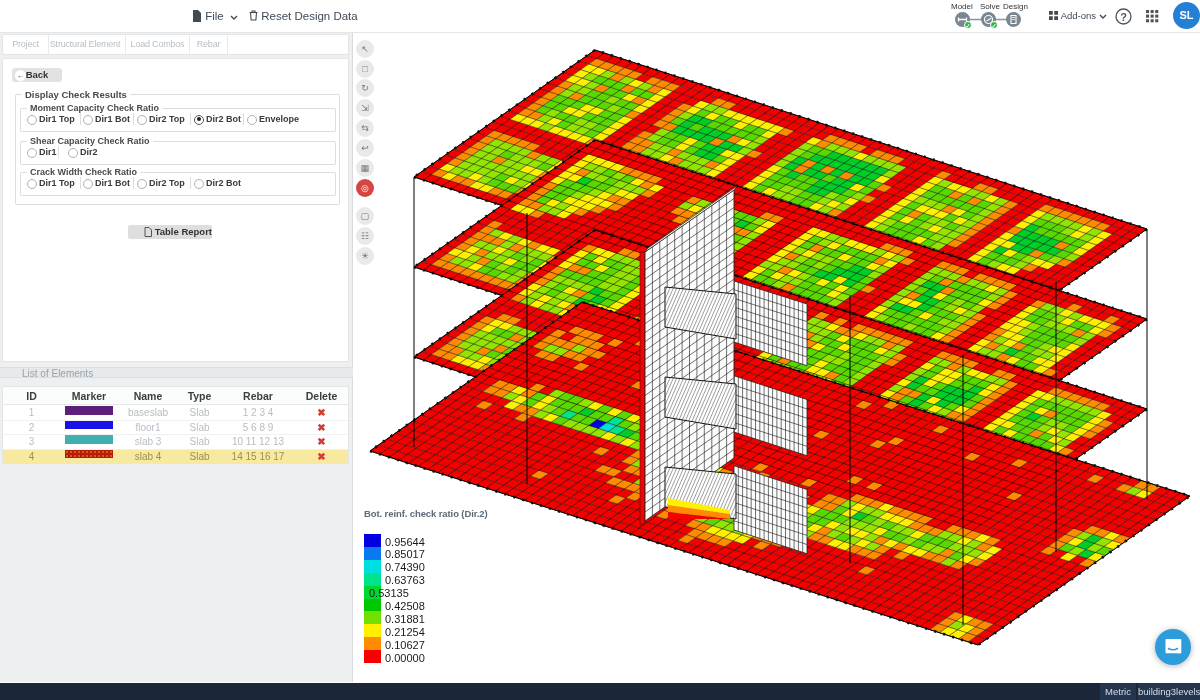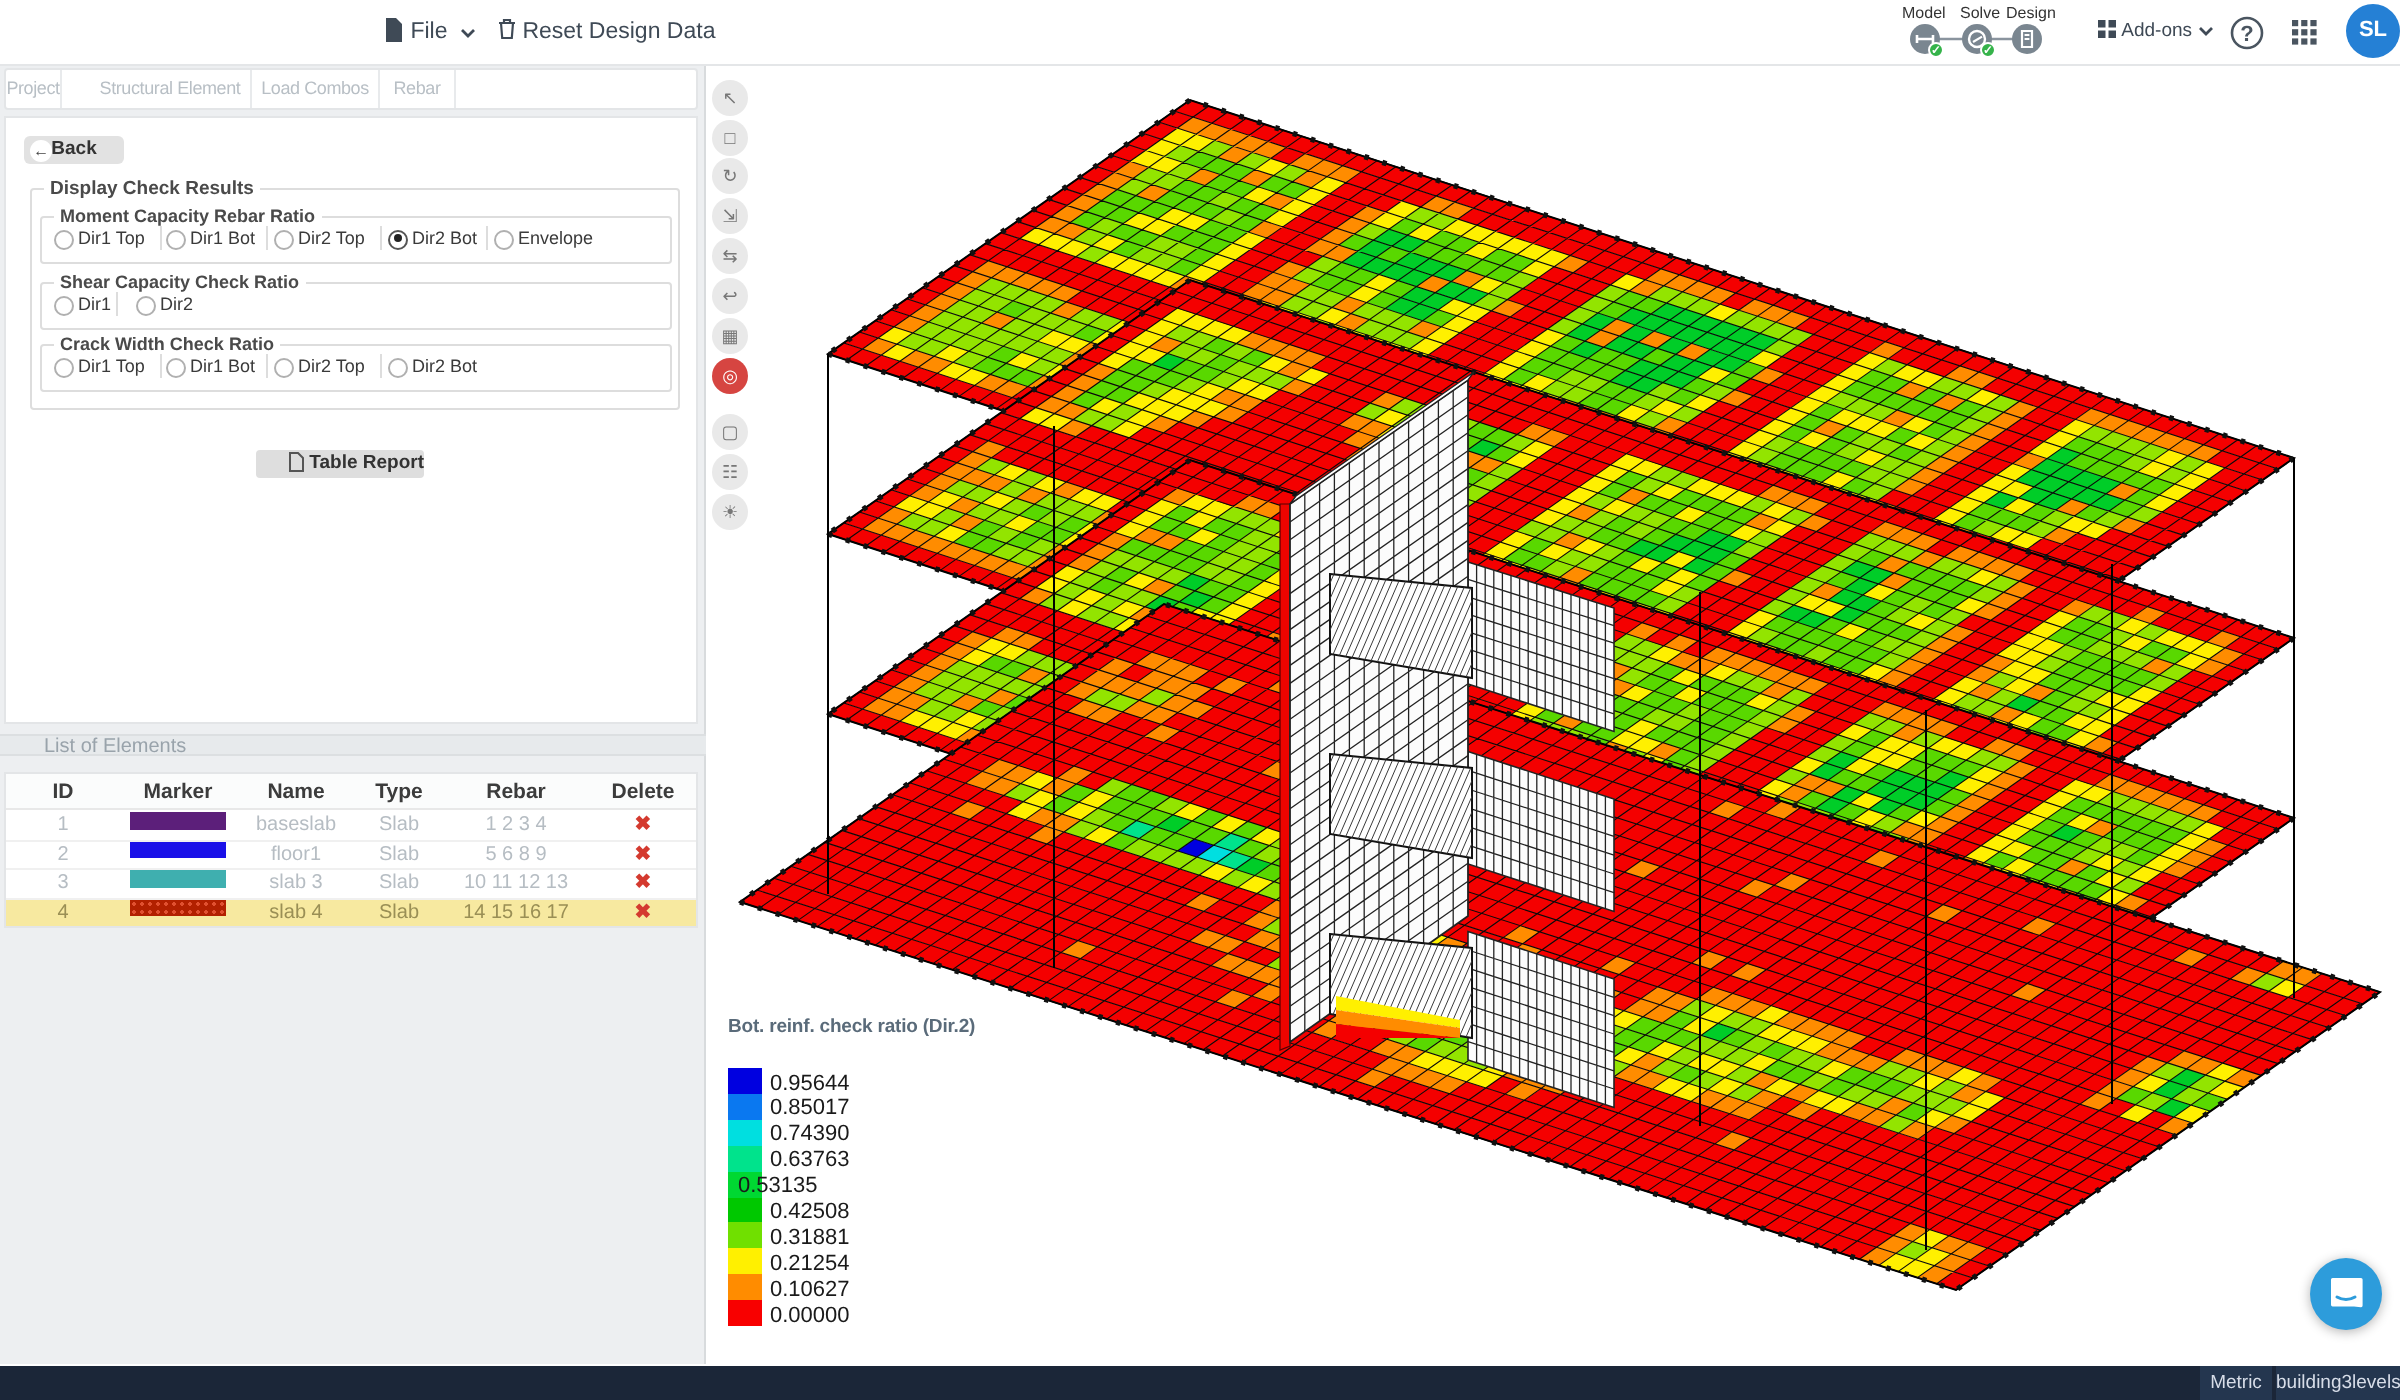--- a/index.html
+++ b/index.html
@@ -8,21 +8,21 @@
 #tabbar{position:absolute;left:2px;top:1px;width:347px;height:21px;background:#fff;border:1px solid #e3e5e7;border-radius:2px}
 .tab{position:absolute;top:0;height:19px;font-size:9px;letter-spacing:-0.2px;color:#b8bfc5;line-height:19px;border-right:1px solid #e8eaec;font-weight:400;text-align:center;white-space:nowrap}
 #panel{position:absolute;left:2px;top:25px;width:347px;height:304px;background:#fff;border:1px solid #e3e5e7}
 #backbtn{position:absolute;left:9px;top:9px;width:50px;height:14px;background:#e2e2e2;border-radius:3px;font-size:9.5px;font-weight:700;color:#333;text-align:center;line-height:14px}
 #backbtn .ar{position:absolute;left:3px;top:1.5px;width:11px;height:11px;background:#fff;border-radius:50%;color:#444;font-size:8px;line-height:11px}
 .fs-in{position:absolute;left:5px;width:314px;height:24px}
 .radrow{position:absolute;left:0;top:0;width:100%;height:100%}
 .rb{position:absolute;top:4.5px;width:10px;height:10px;border:1.2px solid #b0b0b0;border-radius:50%;background:#fff}
 .rb.sel{border-color:#555}
 .rb.sel::after{content:"";position:absolute;left:1.5px;top:1.5px;width:4px;height:4px;border-radius:50%;background:#222}
-.rlbl{position:absolute;top:4px;font-size:9px;font-weight:400;color:#3a3a3a;white-space:nowrap}
+.rlbl{position:absolute;top:4px;font-size:9px;font-weight:700;color:#3a3a3a;white-space:nowrap}
 .vsep{position:absolute;top:3px;width:1px;height:12px;background:#ddd}
 #tablereport{position:absolute;left:125px;top:166px;width:84px;height:14px;background:#dedede;border-radius:2px;font-size:9.5px;font-weight:700;color:#333;text-align:right;line-height:14px}
 #loe{position:absolute;left:0;top:334px;width:353px;height:11px;background:#e7eaec;font-size:10px;color:#99a3ab;line-height:11px;padding-left:22px;border-top:1px solid #dcdfe1;border-bottom:1px solid #dcdfe1}
 #tblcard{position:absolute;left:2px;top:353px;width:347px;height:78px;background:#fff;border:1px solid #e3e5e7}
 .trw{position:absolute;left:0;width:345px;height:13.6px}
 .trw span{position:absolute;top:0;font-size:10px;color:#b6bdc3;line-height:13.6px;text-align:center}
 .trw.hd{height:18px;border-bottom:1px solid #e8e8e8;background:#fbfcfc}
 .trw.hd span{font-size:10.5px;color:#3c3c3c;font-weight:700;line-height:18px}
 .trw.hl{background:#f7e9a0}
 .trw.hl span{color:#9a8f55}
@@ -96,31 +96,31 @@
       <rect x="9.2" y="4.6" width="3.1" height="3.1" fill="#4a5560"></rect>
       <rect x="0.0" y="9.2" width="3.1" height="3.1" fill="#4a5560"></rect>
       <rect x="4.6" y="9.2" width="3.1" height="3.1" fill="#4a5560"></rect>
       <rect x="9.2" y="9.2" width="3.1" height="3.1" fill="#4a5560"></rect>
     </svg>
   <span style="position:absolute;left:1173px;top:2px;width:27px;height:27px;border-radius:50%;background:#2580d5;color:#fff;font-size:11px;font-weight:700;text-align:center;line-height:27px">SL</span>
 </div>
 
 <div id="leftcol">
   <div id="tabbar">
-    <span class="tab" style="left:0;width:28px">Project</span>
+    <span class="tab" style="left:0;width:46px">Project</span>
     <span class="tab" style="left:42px;width:81px">Structural Element</span>
     <span class="tab" style="left:123px;width:64px">Load Combos</span>
     <span class="tab" style="left:187px;width:38px">Rebar</span>
   </div>
   <div id="panel">
     <div id="backbtn"><span class="ar">←</span>Back</div>
     <div style="position:absolute;left:12px;top:35px;width:325px;height:111px;border:1px solid #ddd;border-radius:2px"></div>
       <span style="position:absolute;left:19px;top:30px;font-size:9.5px;font-weight:700;color:#4a4a4a;background:#fff;padding:0 3px">Display Check Results</span>
     <div class="fs-in" style="top:49px;left:17px;border:1px solid #ddd;border-radius:2px;height:24px;width:316px"></div>
-    <span style="position:absolute;left:24px;top:44px;font-size:9px;font-weight:700;color:#4a4a4a;background:#fff;padding:0 3px">Moment Capacity Rebar Ratio</span>
+    <span style="position:absolute;left:24px;top:44px;font-size:9px;font-weight:700;color:#4a4a4a;background:#fff;padding:0 3px">Moment Capacity Check Ratio</span>
     <div class="radrow" style="top:51px;left:17px;width:316px;height:20px">
       <span class="rb" style="left:7px"></span>
         <span class="rlbl" style="left:19px">Dir1 Top</span>
         <span class="vsep" style="left:60px"></span>
         <span class="rb" style="left:63px"></span>
         <span class="rlbl" style="left:75px">Dir1 Bot</span>
         <span class="vsep" style="left:113px"></span>
         <span class="rb" style="left:117px"></span>
         <span class="rlbl" style="left:129px">Dir2 Top</span>
         <span class="vsep" style="left:170px"></span>

